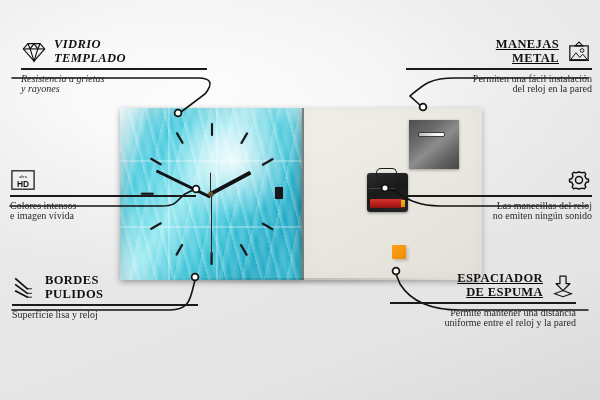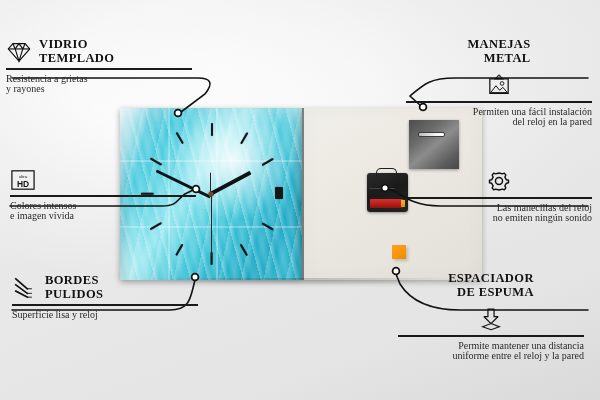--- a/index.html
+++ b/index.html
@@ -24,46 +24,46 @@
     pointer-events:none;
   }
 
   
   .feature{ position:absolute; width:186px; }
   .feature .head{
     display:flex; align-items:center; gap:7px;
     padding-bottom:3px;
   }
   .feature.left .head{ justify-content:flex-start; }
-  .feature.right .head{ justify-content:flex-end; flex-direction:column; }
+  .feature.right .head{ justify-content:flex-end; flex-direction:row;text-decoration:underline; }
   .feature .title{
     font-family:"Liberation Serif", serif;
     font-size:12.5px; font-weight:700; line-height:13.5px;
     letter-spacing:.4px; color:#111; white-space:pre-line;
   }
   .feature.left .title{ text-align:left; }
   .feature.right .title{ text-align:right; }
   .rule{ height:1.6px; background:#1a1a1a; width:100%; }
   .feature .desc{
     font-family:"Liberation Serif", serif;
     font-size:10px; line-height:10.6px; color:#2a2a2a;
     padding-top:4px; white-space:pre-line;
   }
   .feature.left .desc{ text-align:left; }
   .feature.right .desc{ text-align:right; }
   .icon{ width:26px;height:24px;flex:0 0 26px; display:block; }
   .icon svg{ display:block; width:100%; height:100%; }
 
   
-  #f-vidrio    { left:6px;  top:38px; }
+  #f-vidrio    { left:21px;  top:38px;font-style:italic; }
   #f-impresion { left:10px;  top:168px; }
   #f-bordes    { left:12px;  top:274px; }
   #f-manejas   { right:8px;  top:38px;  }
   #f-mecanismo { right:8px;  top:168px; }
-  #f-espaciador{ right:16px;  top:272px; }
+  #f-espaciador{ right:24px;  top:272px; }
 
   
   .product{ position:absolute; left:120px; top:108px; width:362px; height:172px; }
 
   .panel{ position:absolute; top:0; height:172px; }
 
   
   .clock{
     left:0; width:182px;
     background:

